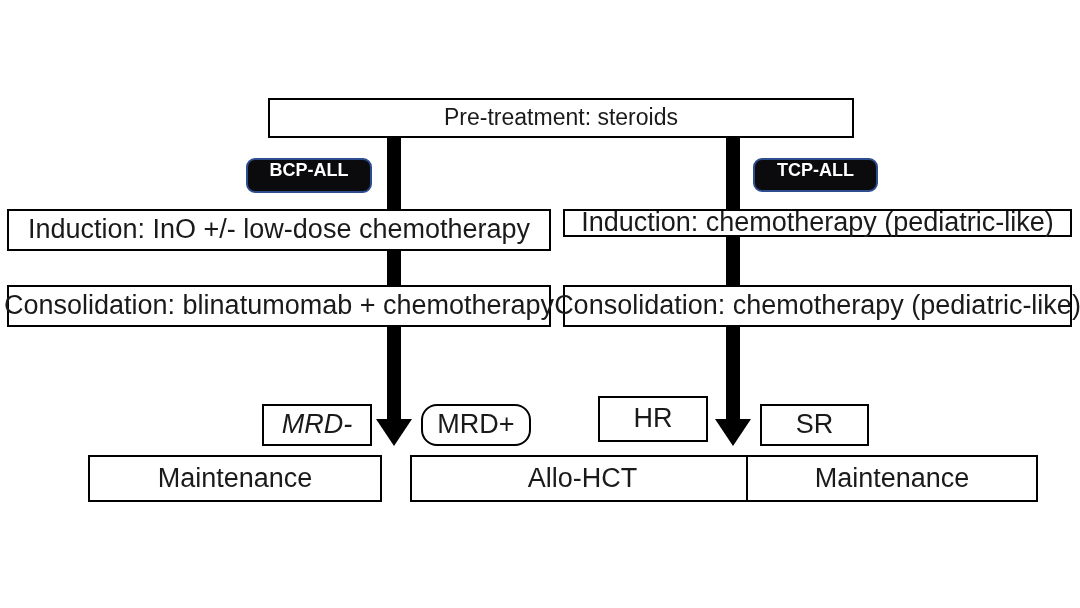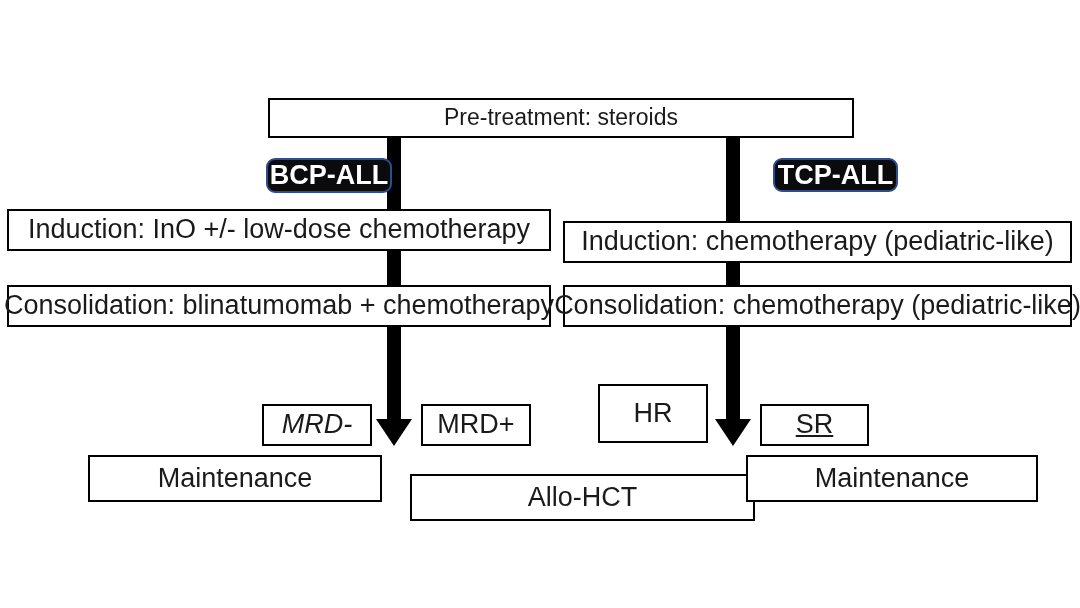--- a/index.html
+++ b/index.html
@@ -37,27 +37,26 @@
     line-height: 1.1;
     white-space: nowrap;
   }
   .badge {
     position: absolute;
     background: var(--badge-background);
     border: 2px solid var(--badge-border);
     border-radius: 9px;
     color: var(--badge-text);
     font-weight: bold;
-    font-size: 27px;
+    font-size: 18px;
     display: flex;
-    align-items: center;
+    align-items: flex-start;
     justify-content: center;
     z-index: 2;
     white-space: nowrap;
-    margin-left: 20px;
   }
   .vline {
     position: absolute;
     width: 14px;
     background: var(--arrow);
     z-index: 1;
   }
   .arrow-head {
     position: absolute;
     width: 0;
@@ -66,29 +65,29 @@
     border-right: 18px solid transparent;
     border-top: 27px solid var(--arrow);
     z-index: 1;
   }
 
   
   .pretreatment      { left: 268px; top:  98px; width: 586px; height: 40px; font-size: 23px; }
   .badge-bcp         { left: 246px; top: 158px; width: 126px; height: 35px; }
   .badge-tcp         { left: 753px; top: 158px; width: 125px; height: 34px; }
   .induction-left    { left:   7px; top: 209px; width: 544px; height: 42px; }
-  .induction-right   { left: 563px; top: 221px; width: 509px; height: 42px; }
+  .induction-right   { left: 563px; top: 209px; width: 509px; height: 28px; }
   .consolidation-left  { left:   7px; top: 285px; width: 544px; height: 42px; }
   .consolidation-right { left: 563px; top: 285px; width: 509px; height: 42px; align-items: center; }
   .mrd-neg           { left: 262px; top: 404px; width: 110px; height: 42px; font-style: italic; }
-  .mrd-pos           { left: 421px; top: 404px; width: 110px; height: 42px; }
-  .hr-box            { left: 598px; top: 384px; width: 110px; height: 59px; }
-  .sr-box            { left: 760px; top: 404px; width: 109px; height: 42px; text-decoration: underline; }
+  .mrd-pos           { left: 421px; top: 404px; width: 110px; height: 42px; border-radius: 16px; }
+  .hr-box            { left: 598px; top: 396px; width: 110px; height: 46px; }
+  .sr-box            { left: 760px; top: 404px; width: 109px; height: 42px; }
   .outcome-left      { left:  88px; top: 455px; width: 294px; height: 47px; }
-  .outcome-mid       { left: 410px; top: 474px; width: 345px; height: 47px; }
+  .outcome-mid       { left: 410px; top: 455px; width: 345px; height: 47px; }
   .outcome-right     { left: 746px; top: 455px; width: 292px; height: 47px; }
 
   .vline-left        { left: 387px; top: 138px; height: 282px; }
   .vline-right       { left: 726px; top: 138px; height: 282px; }
   .arrow-head-left   { left: 376px; top: 419px; }
   .arrow-head-right  { left: 715px; top: 419px; }
 </style>
 </head>
 <body>
 

